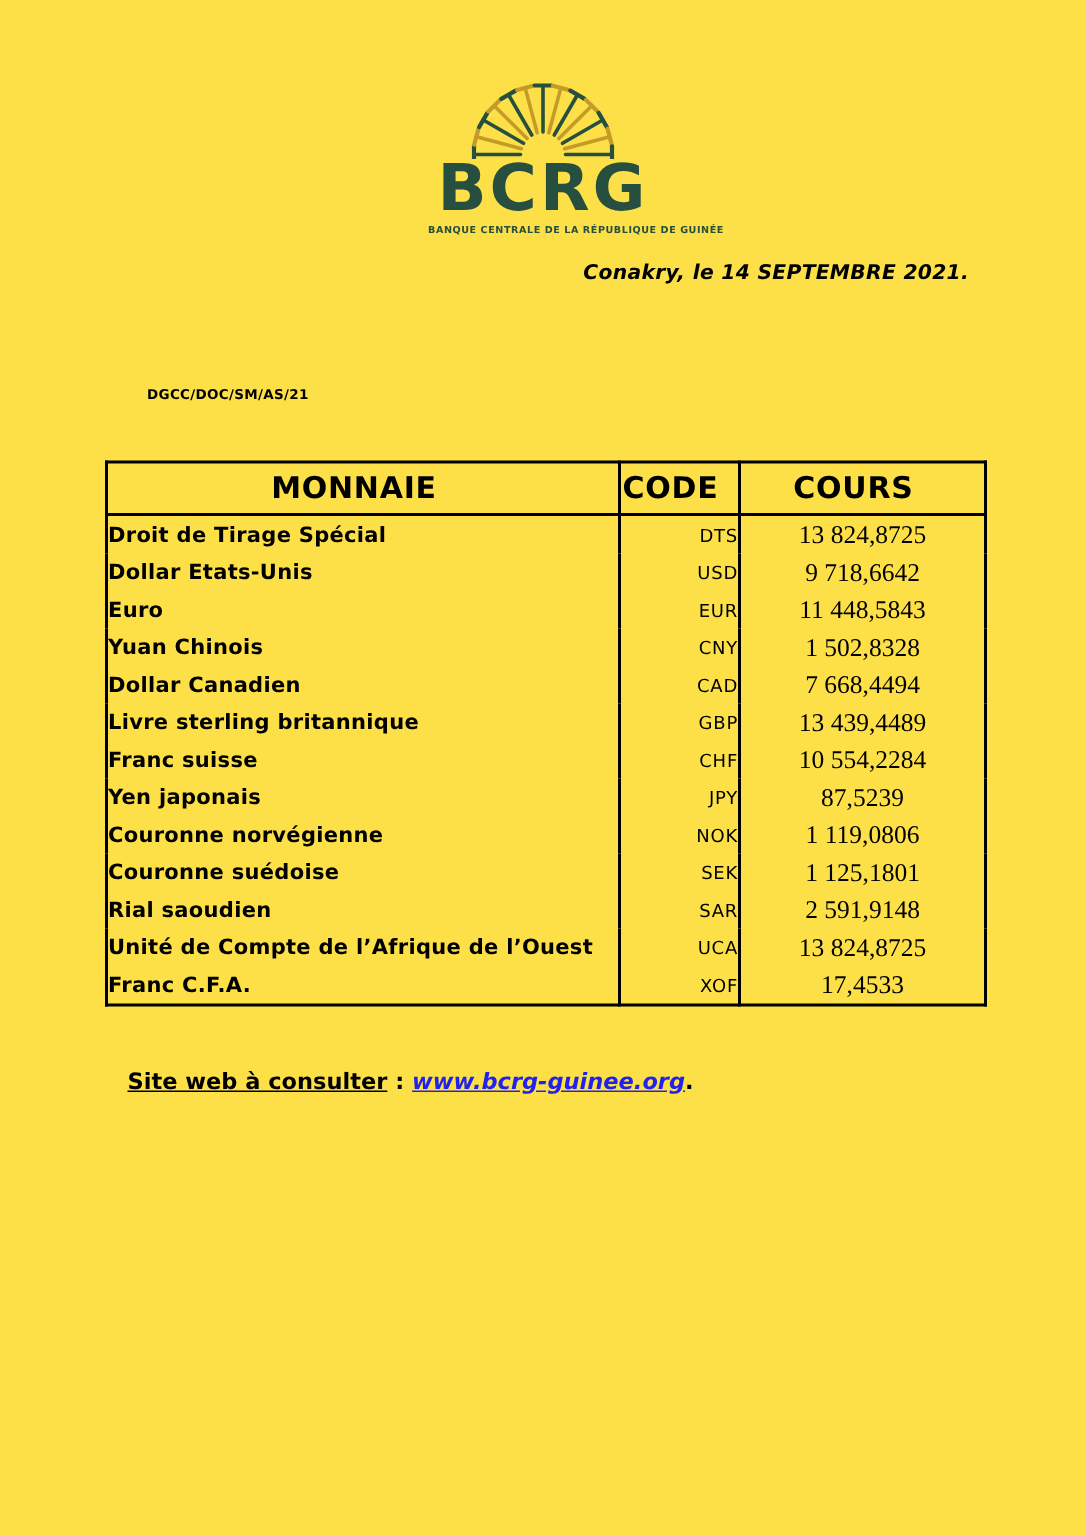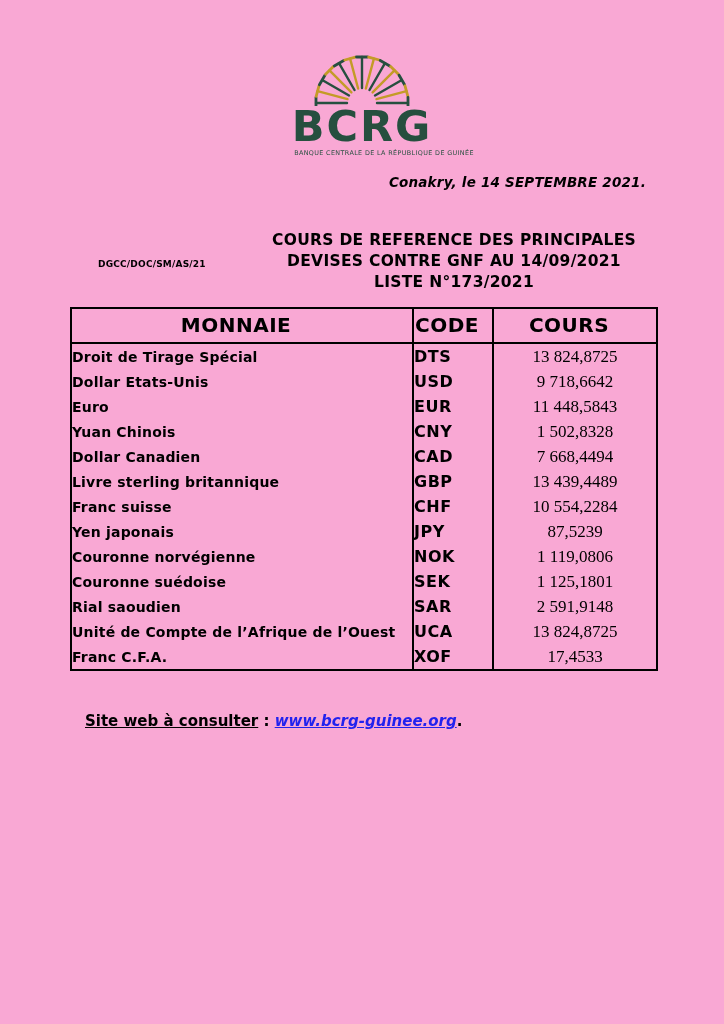--- a/index.html
+++ b/index.html
@@ -1,31 +1,31 @@
 <!DOCTYPE html>
 <html style="--brand-green: #264F3F; --brand-gold: #C49B27; --link-blue: #2222EE;"><head>
 <meta charset="utf-8">
 <style>
   html,body { margin:0; padding:0; }
   body {
     width:724px; height:1024px; background:#ffffff; position:relative;
     font-family:"DejaVu Sans", sans-serif; color:#000;
     overflow:hidden;
   }
-  .page { position:absolute; inset:0; background:#f9a8d4; }
+  .page { position:absolute; inset:0; background:#fde047; }
 
   
   .logo { position:absolute; top:46px; left:0; width:724px; text-align:center; }
   .logo svg { display:block; margin:0 auto; }
   .logo-acronym {
     color:var(--brand-green); font-weight:bold; font-size:43px; line-height:40px;
     letter-spacing:2px; margin-top:0px;
   }
   .logo-tagline {
-    color:var(--brand-green); font-weight:normal; font-size:6.4px; letter-spacing:0.38px;
+    color:var(--brand-green); font-weight:bold; font-size:6.4px; letter-spacing:0.38px;
     margin-top:3px;
     margin-left:44px;
   }
 
   
   .date-line {
     position:absolute; top:174px; right:78px;
     font-weight:bold; font-style:italic; font-size:13.5px; letter-spacing:0.2px;
   }
 
@@ -52,21 +52,21 @@
   .rates-table th {
     border:2.5px solid #000; font-size:20px; font-weight:bold;
     padding:4px 12px 5px 0; letter-spacing:0.5px;
   }
   .rates-table tbody td {
     height:25px; padding:0; vertical-align:middle;
     border-left:2px solid #000; border-right:2px solid #000;
   }
   .rates-table tbody tr:last-child td { border-bottom:2.5px solid #000; }
   td.monnaie { font-size:14px; font-weight:bold; padding-left:8px; letter-spacing:0.2px; }
-  td.code    { font-size:16px; font-weight:bold; text-align:left; letter-spacing:0.5px; }
+  td.code    { font-size:12px; font-weight:normal; text-align:right; letter-spacing:0.5px; }
   td.cours   {
     font-family:"Liberation Serif", serif; font-size:17px; font-weight:normal;
     text-align:center; padding-right:8px;
   }
 
   
   .site-line { position:absolute; top:712px; left:85px; font-size:15px; font-weight:bold; }
   .site-label { text-decoration:underline; }
   .site-link  { color:var(--link-blue); text-decoration:underline; cursor:pointer;font-style:italic; }
 </style>
@@ -105,25 +105,20 @@
         <line x1="121" y1="51.5" x2="121" y2="62.5" stroke="#264F3F" stroke-width="2.8" stroke-linecap="round"></line>
       </svg>
     <div class="logo-acronym">BCRG</div>
     <div class="logo-tagline">BANQUE CENTRALE DE LA RÉPUBLIQUE DE GUINÉE</div>
   </div>
 
   <div class="date-line">Conakry, le 14 SEPTEMBRE 2021.</div>
 
   <div class="doc-ref">DGCC/DOC/SM/AS/21</div>
 
-  <div class="doc-title">
-    <div>COURS DE REFERENCE DES PRINCIPALES</div>
-    <div>DEVISES CONTRE GNF AU 14/09/2021</div>
-    <div>LISTE N°173/2021</div>
-  </div>
 
   <table class="rates-table">
     <colgroup>
       <col class="c-monnaie">
         <col class="c-code">
         <col class="c-cours">
     </colgroup>
     <thead>
       <tr>
         <th>MONNAIE</th>

